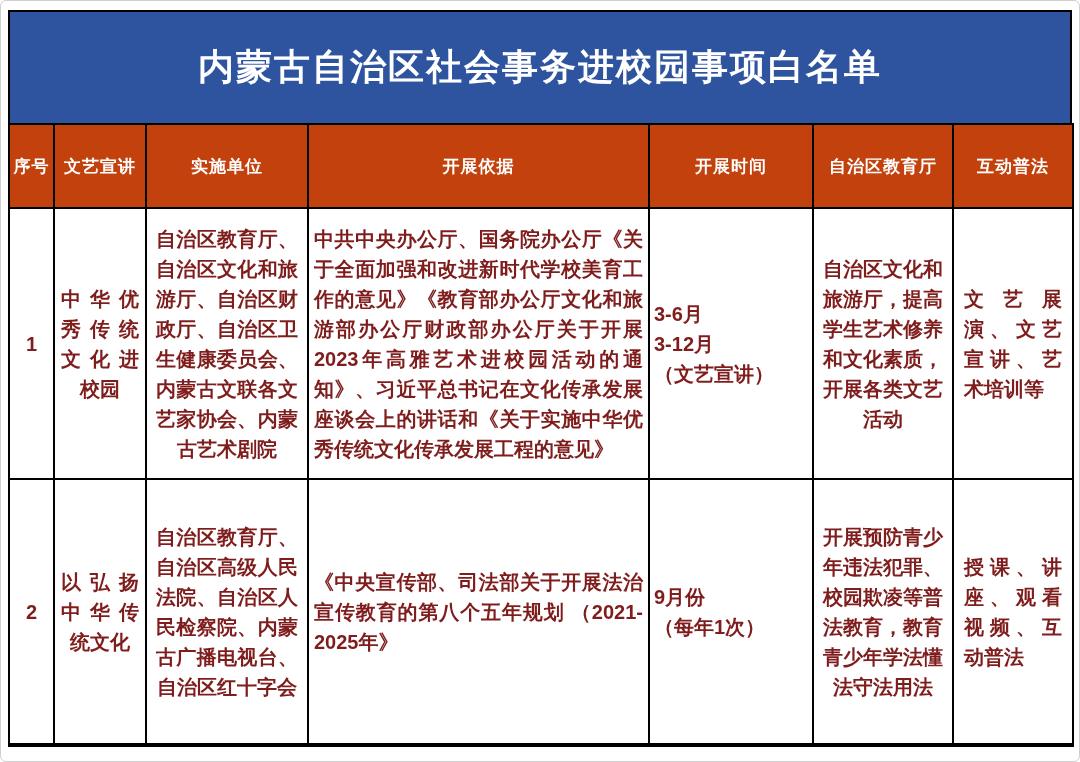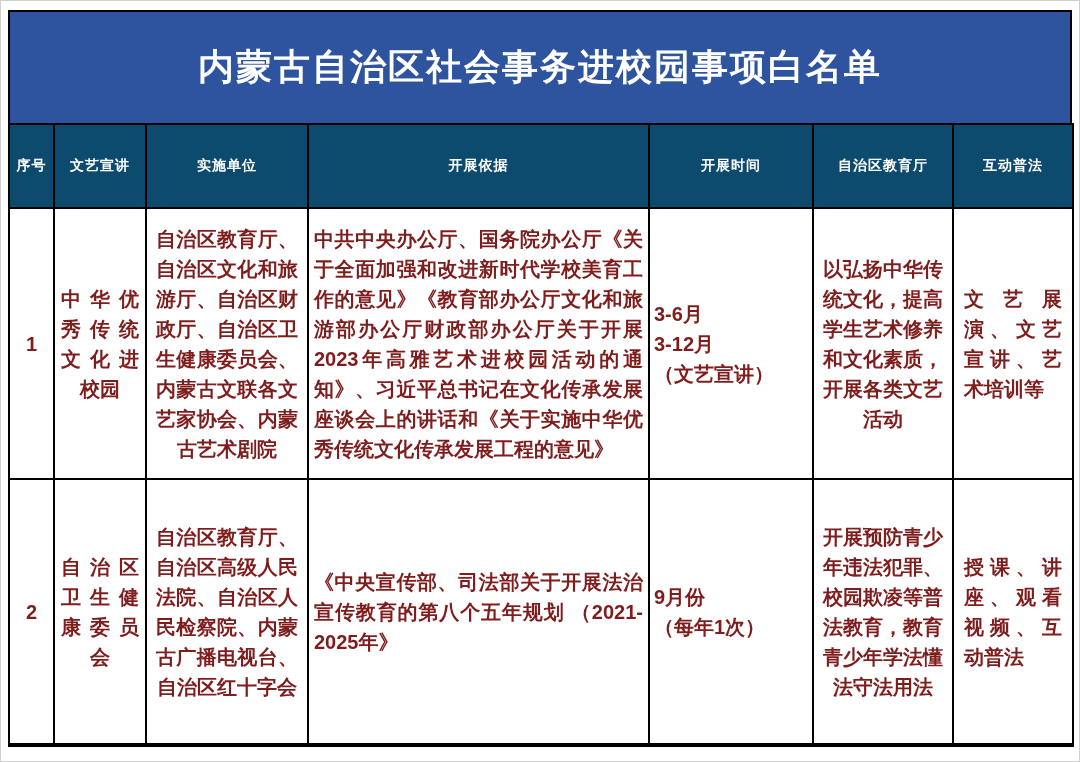--- a/index.html
+++ b/index.html
@@ -1,21 +1,21 @@
 <!DOCTYPE html>
 <html><head>
 <meta charset="utf-8">
 <style>
   html, body { margin: 0; padding: 0; background: #ffffff; }
   .canvas {
     width: 1080px; height: 762px;
     position: relative;
     background: #ffffff;
     border: 1px solid #cfcfcf;
-    border-radius: 0;
+    border-radius: 6px;
     box-sizing: border-box;
     overflow: hidden;
     font-family: "Liberation Sans", sans-serif;
   }
   .doc { position: absolute; left: 7px; top: 9px; width: 1064px; }
 
   .title-band {
     box-sizing: border-box;
     width: 1064px; height: 113px;
     background: #2E54A0;
@@ -34,23 +34,23 @@
     table-layout: fixed;
     border: 2px solid #000;
     border-bottom: 4px solid #000;
   }
   table.whitelist th, table.whitelist td {
     border: 2px solid #000;
     box-sizing: border-box;
     vertical-align: middle;
   }
   table.whitelist th {
-    background: #0c4a6e;
+    background: #c2410c;
     color: #ffffff;
-    font-size: 14px;
+    font-size: 17px;
     font-weight: 700;
     height: 84px;
     text-align: center;
     letter-spacing: 1px;
   }
   table.whitelist td {
     background: #ffffff;
     color: #7f1d1d;
     font-size: 20px;
     font-weight: 700;
@@ -100,26 +100,26 @@
         <tr class="r1">
           <td class="c-seq">1</td>
           <td class="c-name">中华优秀传统文化进校园</td>
           <td class="c-unit">自治区教育厅、自治区文化和旅游厅、自治区财政厅、自治区卫生健康委员会、内蒙古文联各文艺家协会、内蒙古艺术剧院</td>
           <td class="c-basis">中共中央办公厅、国务院办公厅《关于全面加强和改进新时代学校美育工作的意见》《教育部办公厅文化和旅游部办公厅财政部办公厅关于开展2023年高雅艺术进校园活动的通知》、习近平总书记在文化传承发展座谈会上的讲话和《关于实施中华优秀传统文化传承发展工程的意见》</td>
           <td class="c-time">
             <div>3-6月</div>
             <div>3-12月</div>
             <div>（文艺宣讲）</div>
           </td>
-          <td class="c-content">以弘扬中华传统文化，提高学生艺术修养和文化素质，开展各类文艺活动</td>
+          <td class="c-content">自治区文化和旅游厅，提高学生艺术修养和文化素质，开展各类文艺活动</td>
           <td class="c-form">文艺展演、文艺宣讲、艺术培训等</td>
         </tr>
         <tr class="r2">
           <td class="c-seq">2</td>
-          <td class="c-name">自治区卫生健康委员会</td>
+          <td class="c-name">以弘扬中华传统文化</td>
           <td class="c-unit">自治区教育厅、自治区高级人民法院、自治区人民检察院、内蒙古广播电视台、自治区红十字会</td>
           <td class="c-basis">《中央宣传部、司法部关于开展法治宣传教育的第八个五年规划 （2021-2025年》</td>
           <td class="c-time">
             <div>9月份</div>
             <div>（每年1次）</div>
           </td>
           <td class="c-content">开展预防青少年违法犯罪、校园欺凌等普法教育，教育青少年学法懂法守法用法</td>
           <td class="c-form">授课、讲座、观看视频、互动普法</td>
         </tr>
       </tbody>

